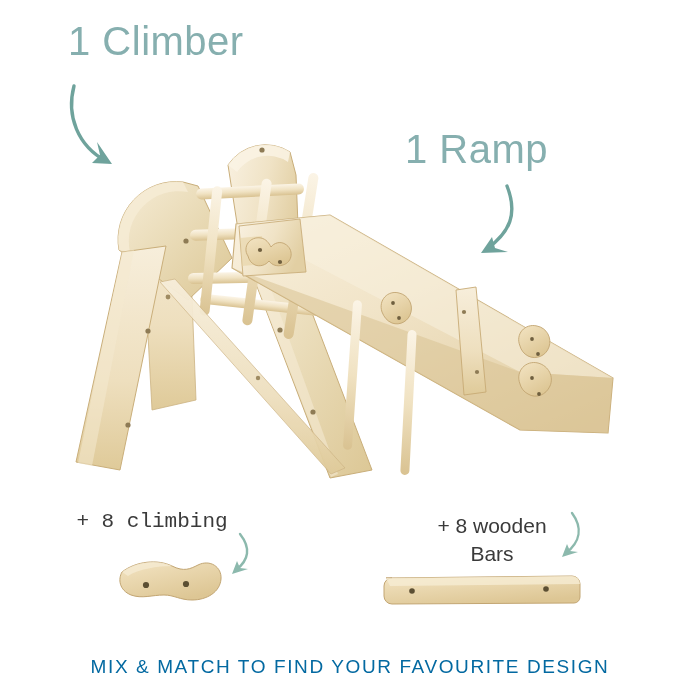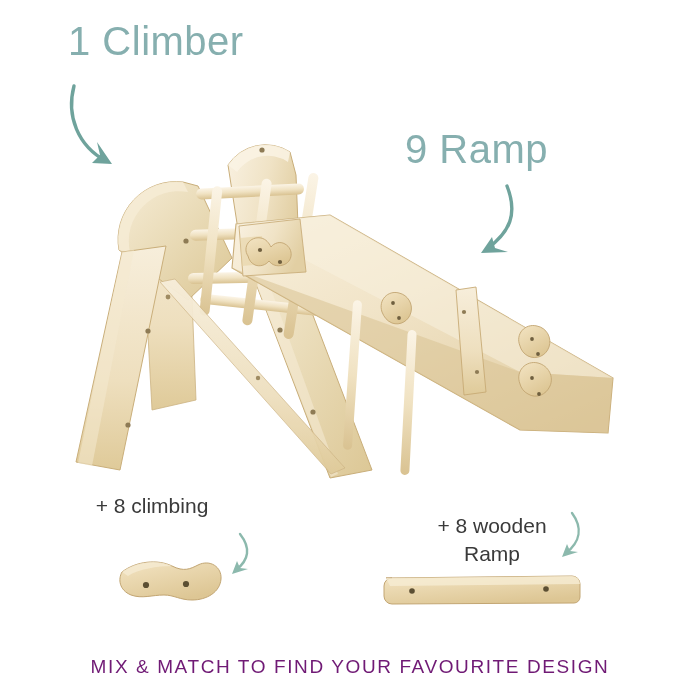--- a/index.html
+++ b/index.html
@@ -28,21 +28,21 @@
     font-size:21px;
     font-weight:400;
     text-align:center;
     line-height:1.35;
   }
   .footer-text {
     position:absolute;
     left:0; right:0;
     bottom:22px;
     text-align:center;
-    color:#701a75;
+    color:#0369a1;
     font-size:19px;
     font-weight:400;
     letter-spacing:1.6px;
   }
 
   svg.art { position:absolute; left:0; top:0; width:700px; height:700px; overflow:visible; }
   .arrow-stroke { fill:none; stroke:#6fa39c; stroke-width:3.4; stroke-linecap:round; }
   .arrow-head { fill:#6fa39c; }
   .arrow-stroke-sm { fill:none; stroke:#8cb9ad; stroke-width:2.4; stroke-linecap:round; }
   .arrow-head-sm { fill:#8cb9ad; }
@@ -265,26 +265,26 @@
                l0,-10
                a8,8 0 0 1 8,-8 Z" fill="url(#holdG)" stroke="#c2a572" stroke-width="1"></path>
       <path d="M386,578 L572,576 a8,8 0 0 1 8,8 L390,586 Z" fill="#f7edd6" opacity="0.75"></path>
       <circle cx="412" cy="591" r="2.8" fill="#5c4f33"></circle>
       <circle cx="546" cy="589" r="2.8" fill="#5c4f33"></circle>
     </g>
   </svg>
 
   <div class="label teal-title" style="left:68px; top:20px;">1 Climber</div>
 
-  <div class="label teal-title" style="left:405px; top:128px;">9 Ramp</div>
-
-  <div class="label dark-note" style="left:62px; top:492px; width:180px;">
+  <div class="label teal-title" style="left:405px; top:128px;">1 Ramp</div>
+
+  <div class="label dark-note" style="left:62px; top:508px; width:180px;font-family:Liberation Mono, monospace;">
     <div>+ 8 climbing</div>
   </div>
 
   <div class="label dark-note" style="left:412px; top:512px; width:160px;">
     <div>+ 8 wooden</div>
-    <div>Ramp</div>
+    <div>Bars</div>
   </div>
 
   <div class="footer-text">MIX &amp; MATCH TO FIND YOUR FAVOURITE DESIGN</div>
 
 </div>
 
 </body></html>

